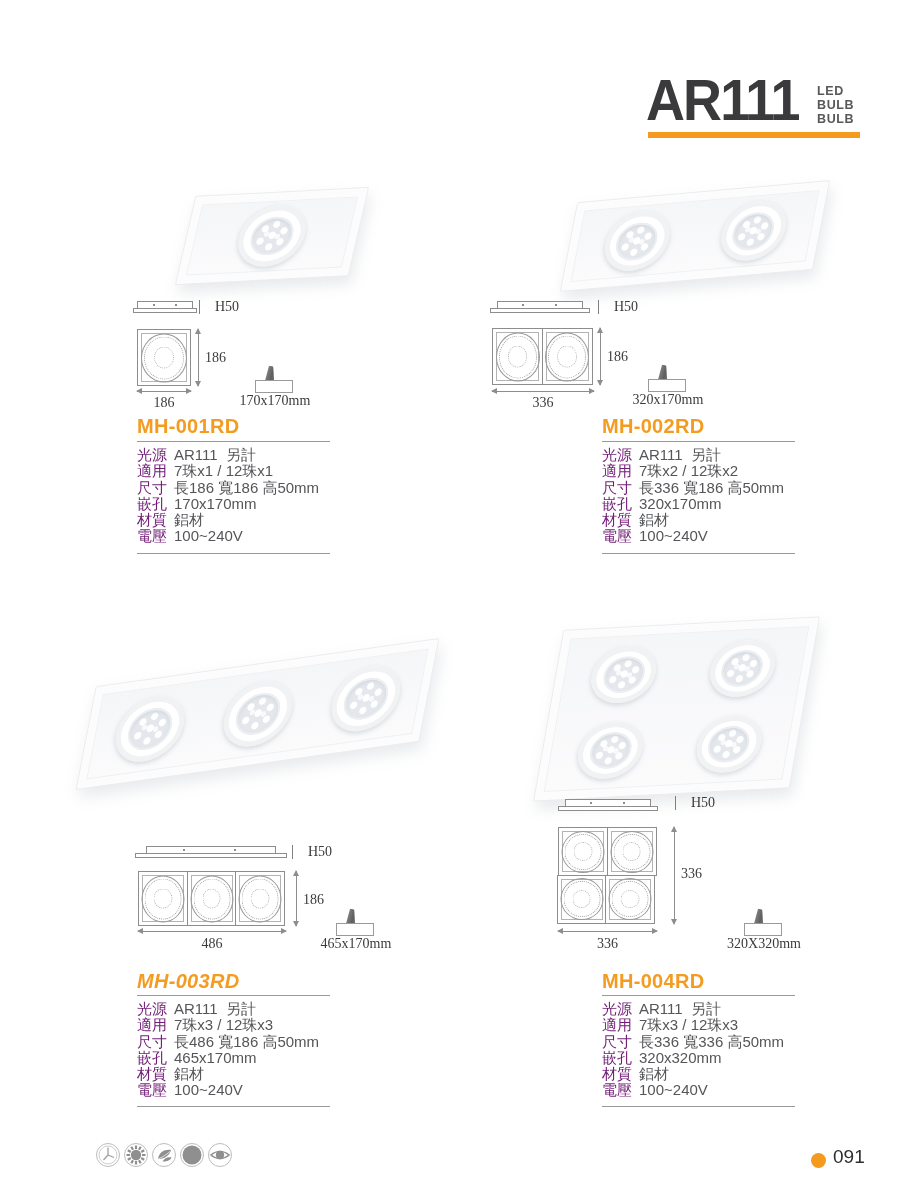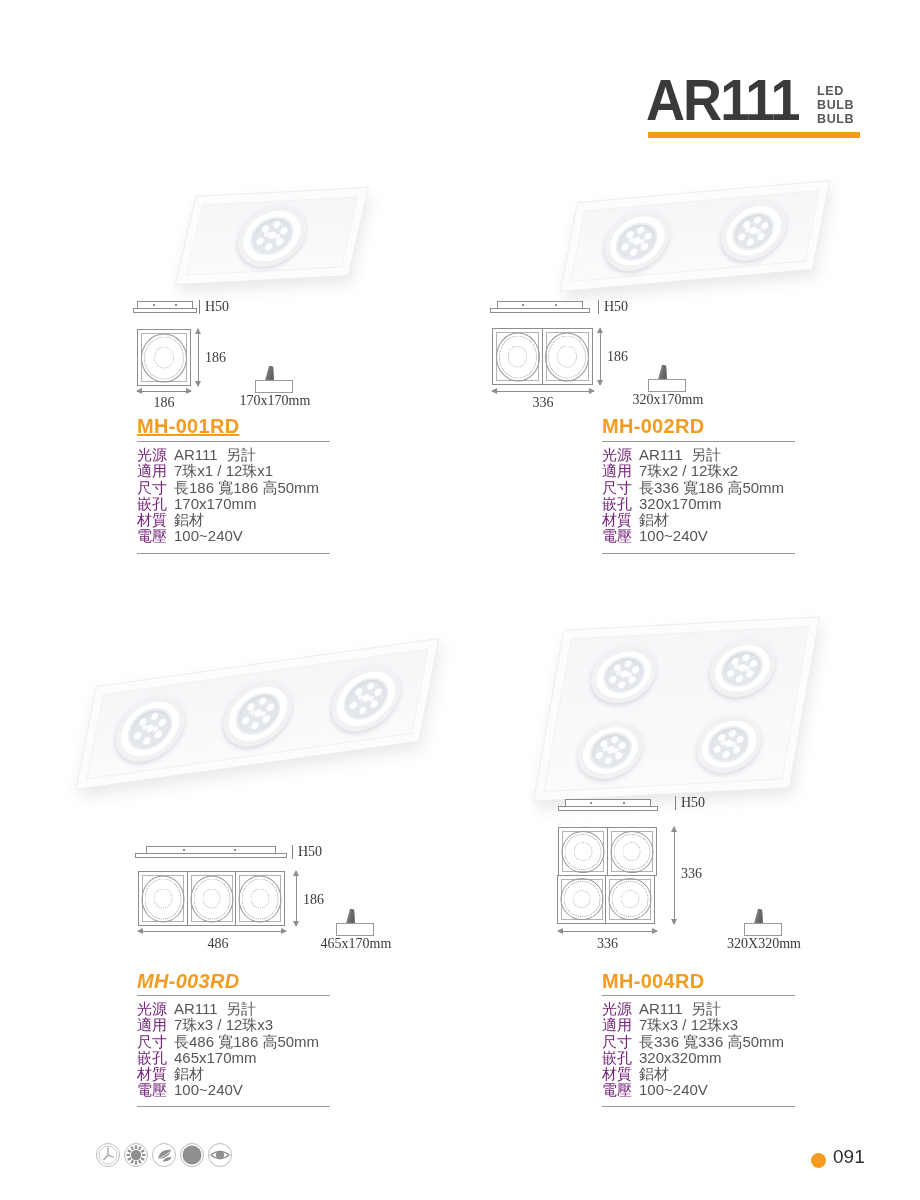--- a/index.html
+++ b/index.html
@@ -52,21 +52,21 @@
   .ph3 .ring{width:68px;height:62px;} .ph3 .lens{width:44px;height:40px;}
   .ph4 .ring{width:64px;height:56px;} .ph4 .lens{width:41px;height:36px;}
 
   
   .profile{position:absolute;}
   .profile .pbody{position:absolute;left:7%;right:7%;top:0;height:7px;background:#fff;
        border:1px solid #8d8d8d;border-bottom:none;}
   .profile .pbody::before,.profile .pbody::after{content:"";position:absolute;top:2px;width:2px;height:2px;background:#8d8d8d;}
   .profile .pbody::before{left:28%;} .profile .pbody::after{left:68%;}
   .profile .pbase{position:absolute;left:0;right:0;top:7px;height:3px;background:#fff;border:1px solid #8d8d8d;}
-  .hmark{position:absolute;display:flex;align-items:flex-start;gap:5px;}
+  .hmark{position:absolute;display:flex;align-items:flex-start;gap:15px;}
   .hmark .tick{width:1px;height:14px;background:#808080;margin-top:1px;}
   .dimtext{font-family:"Liberation Serif", serif;font-size:14px;color:#3b3b3b;white-space:nowrap;}
 
   .fv{position:absolute;display:flex;}
   .fv .unit{position:relative;background:#fff;border:1.5px solid #8d8d8d;box-sizing:border-box;}
   .fv .unit + .unit{margin-left:-1.5px;}
   .fv .in{position:absolute;inset:3px;border:1px solid #b3b3b3;}
   .fv .circ{position:absolute;left:50%;top:50%;transform:translate(-50%,-50%);
        border:1px solid #9a9a9a;border-radius:50%;}
   .fv .circ::before{content:"";position:absolute;inset:2px;border:1px dotted #9f9f9f;border-radius:50%;}
@@ -154,21 +154,21 @@
     </div>
     <div class="dimv" style="left:198px;top:329px;height:57px;"></div>
     <div class="dlabel dimtext" style="left:205px;top:350px;">186</div>
     <div class="dimh" style="left:137px;top:391px;width:54px;"></div>
     <div class="dlabel dimtext center" style="left:137px;top:395px;width:54px;">186</div>
     <div class="cut" style="left:237px;top:365px;">
       <span class="plug"></span>
       <span class="slot"></span>
       <span class="clab dimtext">170x170mm</span>
     </div>
-    <div class="model" style="left:137px;top:415px;text-decoration:underline;">MH-001RD</div>
+    <div class="model" style="left:137px;top:415px;">MH-001RD</div>
     <div class="rule" style="left:137px;top:441px;"></div>
     <div class="specs" style="left:137px;top:447px;">
       <div class="spec-row">
           <span class="sl">光源</span>
           <span class="sv">AR111  另計</span>
         </div>
       <div class="spec-row">
           <span class="sl">適用</span>
           <span class="sv">7珠x1 / 12珠x1</span>
         </div>
@@ -307,21 +307,21 @@
           <span class="circ"></span>
         </div>
       <div class="unit">
           <span class="in"></span>
           <span class="circ"></span>
         </div>
     </div>
     <div class="dimv" style="left:296px;top:871px;height:55px;"></div>
     <div class="dlabel dimtext" style="left:303px;top:892px;">186</div>
     <div class="dimh" style="left:138px;top:931px;width:148px;"></div>
-    <div class="dlabel dimtext center" style="left:144px;top:936px;width:148px;">486</div>
+    <div class="dlabel dimtext center" style="left:138px;top:936px;width:148px;">486</div>
     <div class="cut" style="left:318px;top:908px;">
       <span class="plug"></span>
       <span class="slot"></span>
       <span class="clab dimtext">465x170mm</span>
     </div>
     <div class="model" style="left:137px;top:970px;font-style:italic;">MH-003RD</div>
     <div class="rule" style="left:137px;top:995px;"></div>
     <div class="specs" style="left:137px;top:1001px;">
       <div class="spec-row">
           <span class="sl">光源</span>

